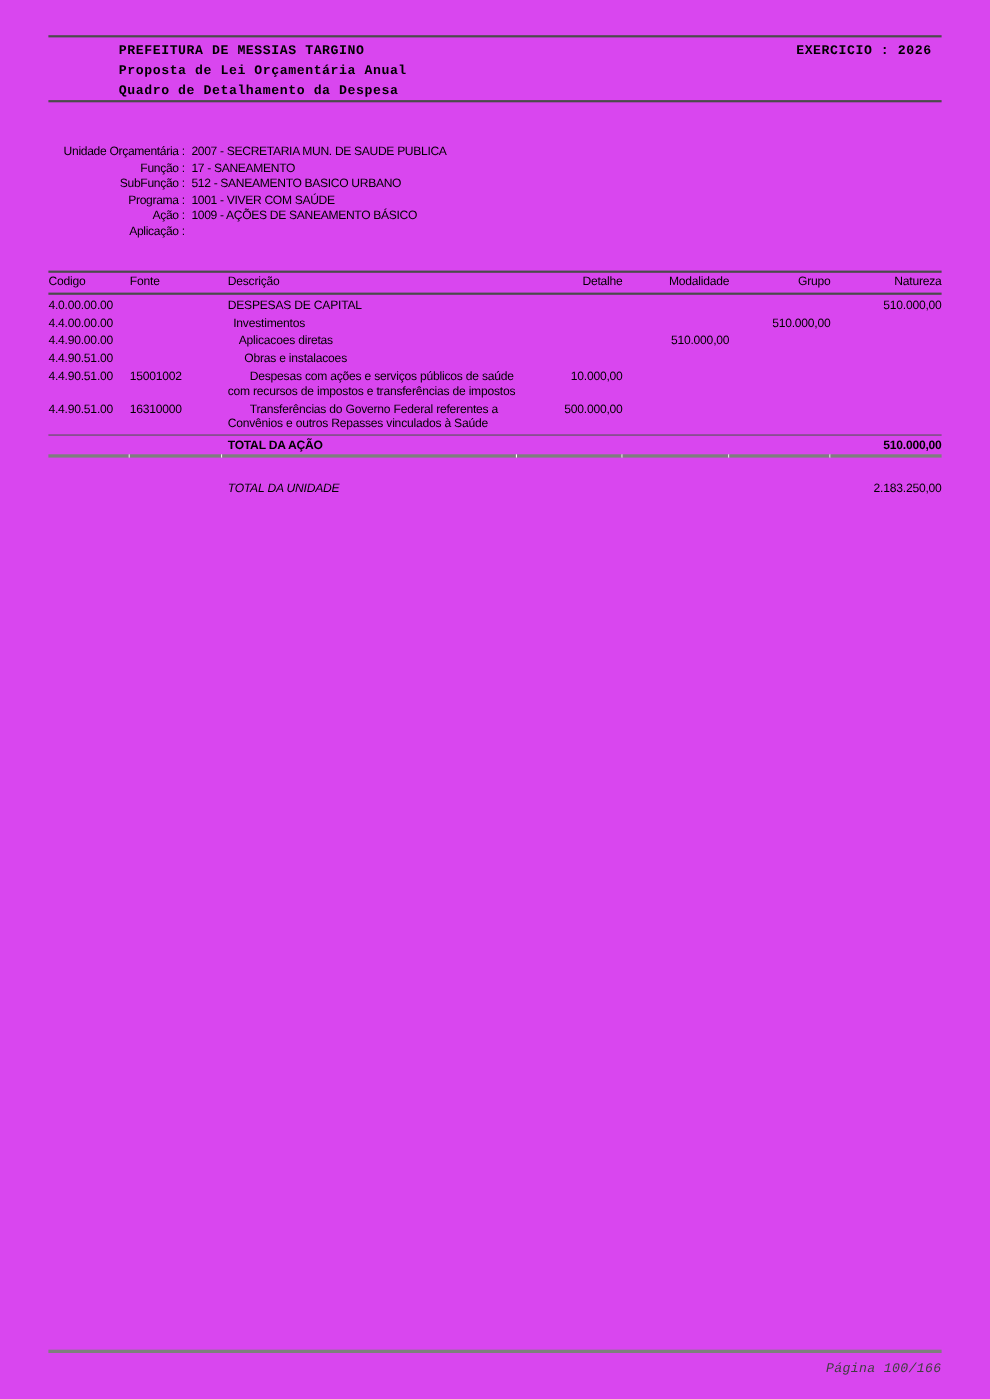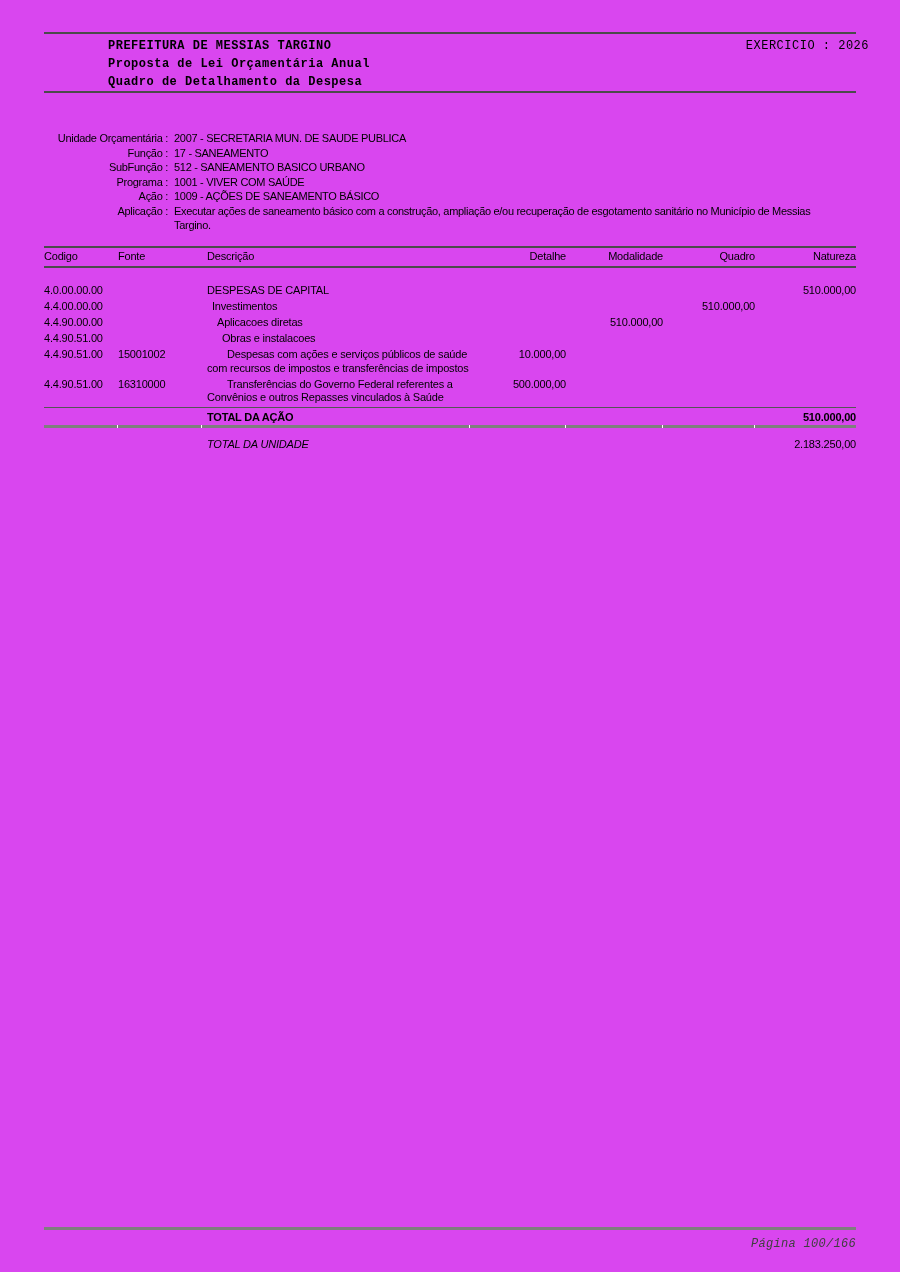--- a/index.html
+++ b/index.html
@@ -10,34 +10,34 @@
     margin:0 auto; overflow:hidden;
   }
   .rule { position:absolute; left:44px; width:812px; }
   .rule-dark { background:#4b4b4b; height:2px; }
   .rule-grey { background:#7e7e7e; height:3px; }
 
   
   .doc-header { position:absolute; left:108px; top:37px;
     font-family:"Liberation Mono", monospace; font-weight:bold; font-size:12px; line-height:18px;
     letter-spacing:0.5px; white-space:nowrap; }
-  .exercise { position:absolute; right:31px; top:37px;
-    font-family:"Liberation Mono", monospace; font-weight:normal; font-size:12px; line-height:18px;
+  .exercise { position:absolute; right:53px; top:37px;
+    font-family:"Liberation Mono", monospace; font-weight:bold; font-size:12px; line-height:18px;
     letter-spacing:0.5px; white-space:nowrap; }
 
   
   .meta { position:absolute; left:44px; top:131px; font-size:11px; letter-spacing:-0.3px; }
   .meta-row { display:flex; line-height:14.5px; }
   .meta-label { width:124px; text-align:right; flex:0 0 124px; white-space:nowrap; }
   .meta-value { margin-left:6px; max-width:652px; }
 
   
   .table { position:absolute; left:44px; top:246px; width:812px; font-size:11px; letter-spacing:-0.2px; }
   .t-head { display:flex; padding:2px 0 3px 0; line-height:13px; }
-  .t-body { padding-top:16px; }
+  .t-body { padding-top:4px; }
   .t-row { display:flex; line-height:13.5px; margin-bottom:2.5px; }
   .c-cod { flex:0 0 74px; }
   .c-fon { flex:0 0 84px; }
   .c-des { flex:0 0 268px; padding-left:5px; }
   .c-det { flex:0 0 96px;  text-align:right; }
   .c-mod { flex:0 0 97px;  text-align:right; }
   .c-gru { flex:0 0 92px;  text-align:right; }
   .c-nat { flex:0 0 101px; text-align:right; }
   .ind0 { text-indent:0; }
   .ind1 { text-indent:5px; }
@@ -95,34 +95,33 @@
     <div class="meta-row">
       <div class="meta-label">Programa :</div>
       <div class="meta-value">1001 - VIVER COM SAÚDE</div>
     </div>
     <div class="meta-row">
       <div class="meta-label">Ação :</div>
       <div class="meta-value">1009 - AÇÕES DE SANEAMENTO BÁSICO</div>
     </div>
     <div class="meta-row">
       <div class="meta-label">Aplicação :</div>
-      <div class="meta-value">Executar ações de saneamento básico com a construção, ampliação e/ou recuperação de esgotamento sanitário no Município de Messias Targino.</div>
     </div>
   </div>
 
   <div class="table">
     <div class="rule-dark"></div>
 
     <div class="t-head">
       <div class="c-cod">Codigo</div>
       <div class="c-fon">Fonte</div>
       <div class="c-des">Descrição</div>
       <div class="c-det">Detalhe</div>
       <div class="c-mod">Modalidade</div>
-      <div class="c-gru">Quadro</div>
+      <div class="c-gru">Grupo</div>
       <div class="c-nat">Natureza</div>
     </div>
 
     <div class="rule-dark"></div>
 
     <div class="t-body">
       <div class="t-row">
         <div class="c-cod">4.0.00.00.00</div>
         <div class="c-fon"></div>
         <div class="c-des ind0">DESPESAS DE CAPITAL</div>

